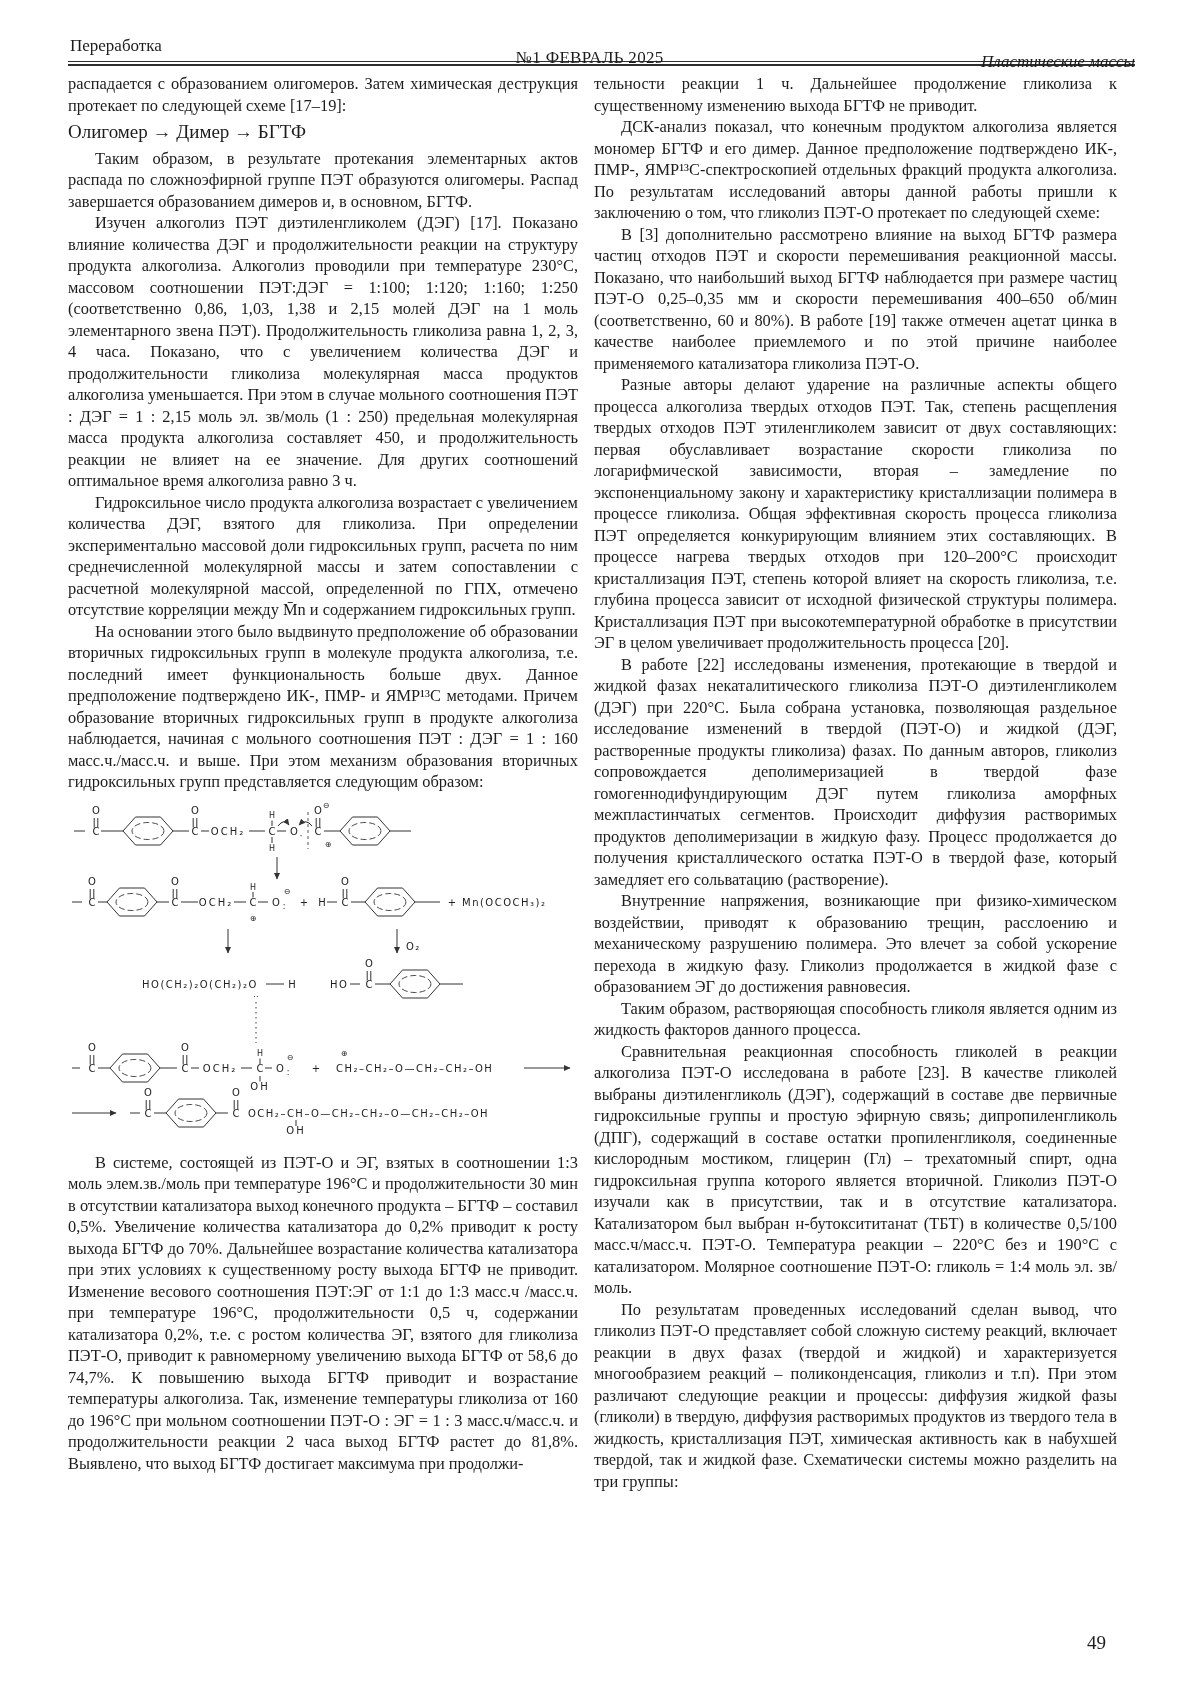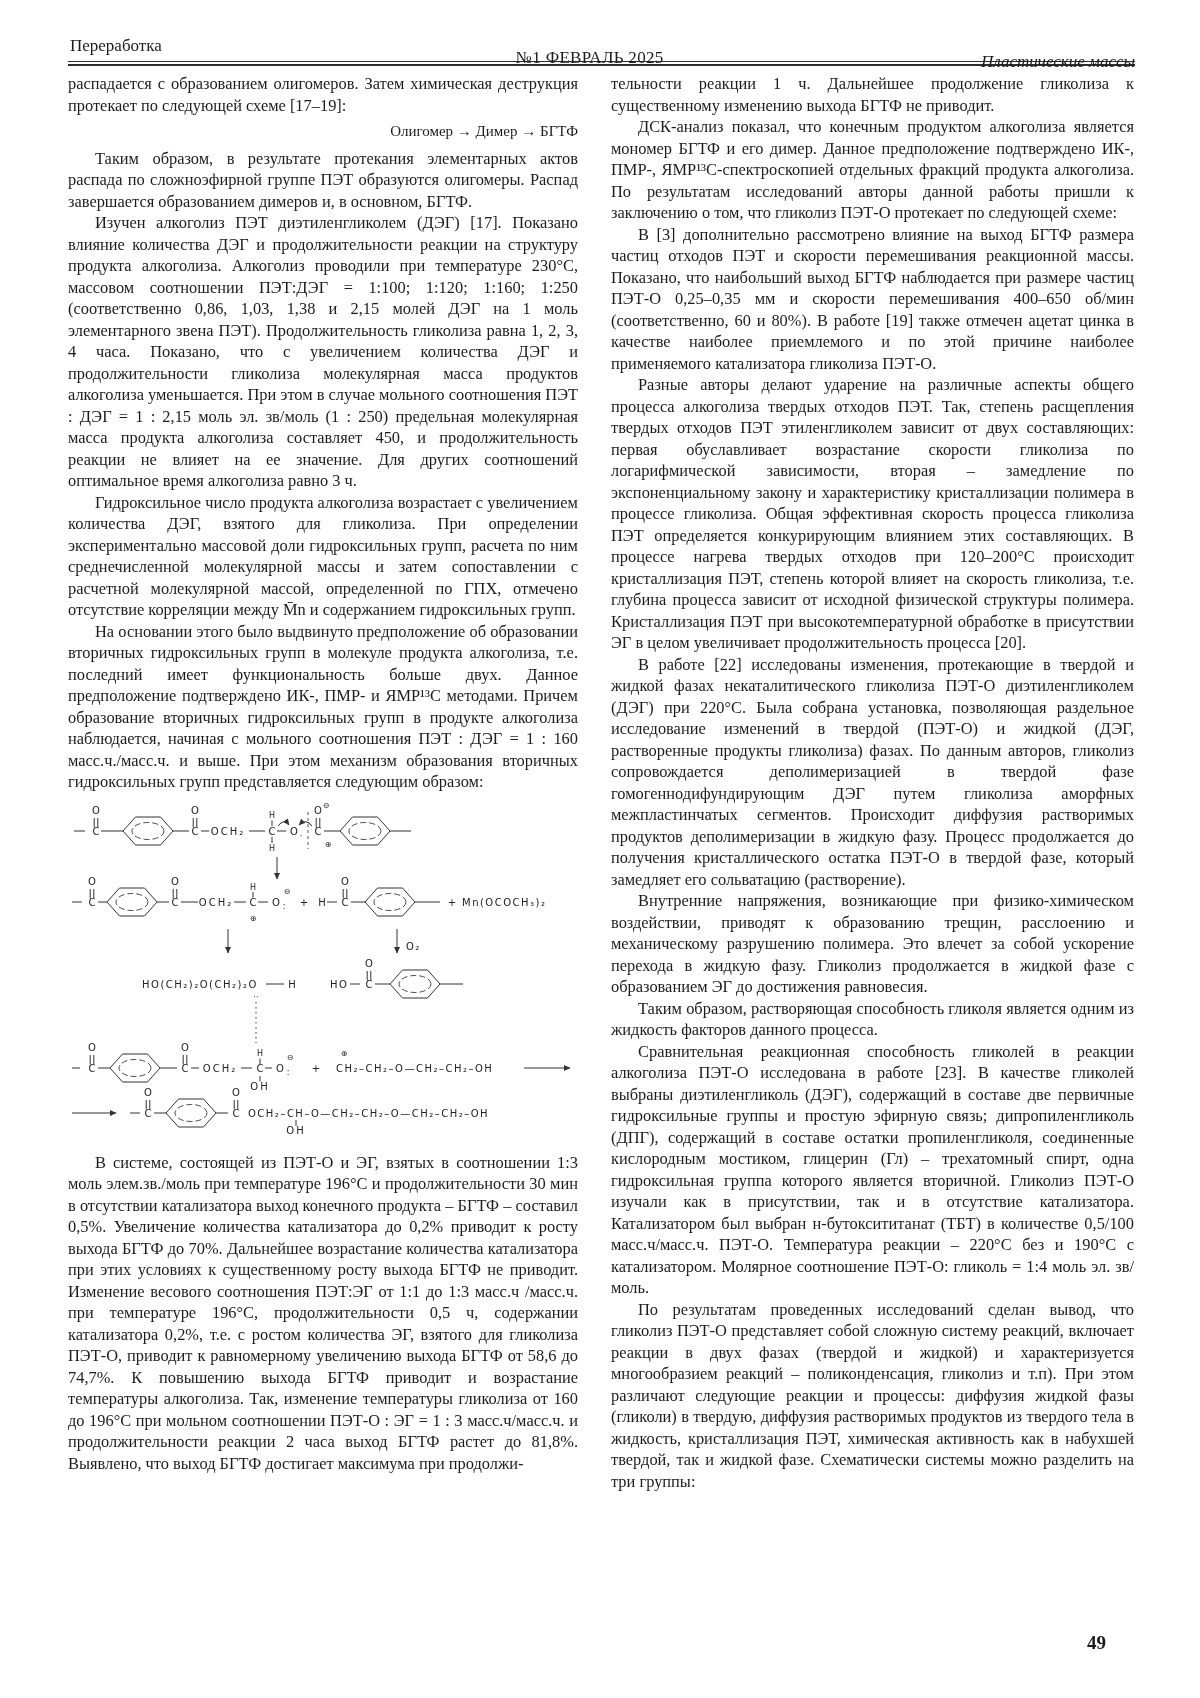--- a/index.html
+++ b/index.html
@@ -9,40 +9,40 @@
     -webkit-font-smoothing:antialiased;
   }
   .page{position:absolute;inset:0;padding:36px 65px 18px 68px;overflow:hidden;box-sizing:border-box;border-radius:23px;}
   
   .hdr{position:relative;height:22px;font-size:17px;line-height:20px;}
   .hdr .hl{position:absolute;left:2px;top:0;}
   .hdr .hc{position:absolute;left:50%;transform:translateX(-58%);top:12px;letter-spacing:.3px;}
   .hdr .hr{position:absolute;right:0;top:16px;font-style:italic;}
   .headrule{margin-top:3px;border-top:1px solid #2e2e2e;height:2px;border-bottom:2px solid #2e2e2e;}
   
-  .cols{display:flex;gap:33px;margin-top:7px;}
+  .cols{display:flex;gap:16px;margin-top:7px;}
   .colL{width:510px;}
   .colR{width:523px;}
   .cols p{margin:0;font-size:16.4px;line-height:21.5px;text-align:justify;}
   p.ind{text-indent:27px;}
-  .scheme{font-size:15px;line-height:21.5px;text-align:right;margin:5px 0;}
+  .scheme{font-size:19px;line-height:21.5px;text-align:left;margin:5px 0;}
   
   .diagram{margin:6px 0 4px 0;}
   .bond{stroke:#333;stroke-width:1;fill:none;}
   .bondd{stroke:#555;stroke-width:1;fill:none;stroke-dasharray:3,3;}
   .bonddot{stroke:#555;stroke-width:1.2;fill:none;stroke-dasharray:1.5,3.5;}
   .ring{fill:none;stroke:#333;stroke-width:1;}
   .ringi{fill:none;stroke:#333;stroke-width:.9;stroke-dasharray:6,3;}
   .curv{stroke:#222;stroke-width:1;fill:none;}
   text.a{font-family:"DejaVu Sans",sans-serif;font-size:10px;fill:#222;text-anchor:middle;}
   text.m{font-family:"DejaVu Sans",sans-serif;font-size:10px;fill:#222;text-anchor:middle;letter-spacing:2px;}
   text.t{font-family:"DejaVu Sans",sans-serif;font-size:10px;fill:#222;text-anchor:start;letter-spacing:1.5px;}
   text.s{font-family:"DejaVu Sans",sans-serif;font-size:8px;fill:#222;text-anchor:middle;}
   
-  .pgnum{position:absolute;top:1632px;right:94px;font-size:19px;font-weight:bold;}
+  .pgnum{position:absolute;top:1632px;right:94px;font-size:19px;}
 </style>
 </head>
 <body>
 
 <div class="page">
 
   <div class="hdr">
     <span class="hl">Переработка</span>
     <span class="hc">№1 ФЕВРАЛЬ 2025</span>
     <span class="hr">Пластические массы</span>

